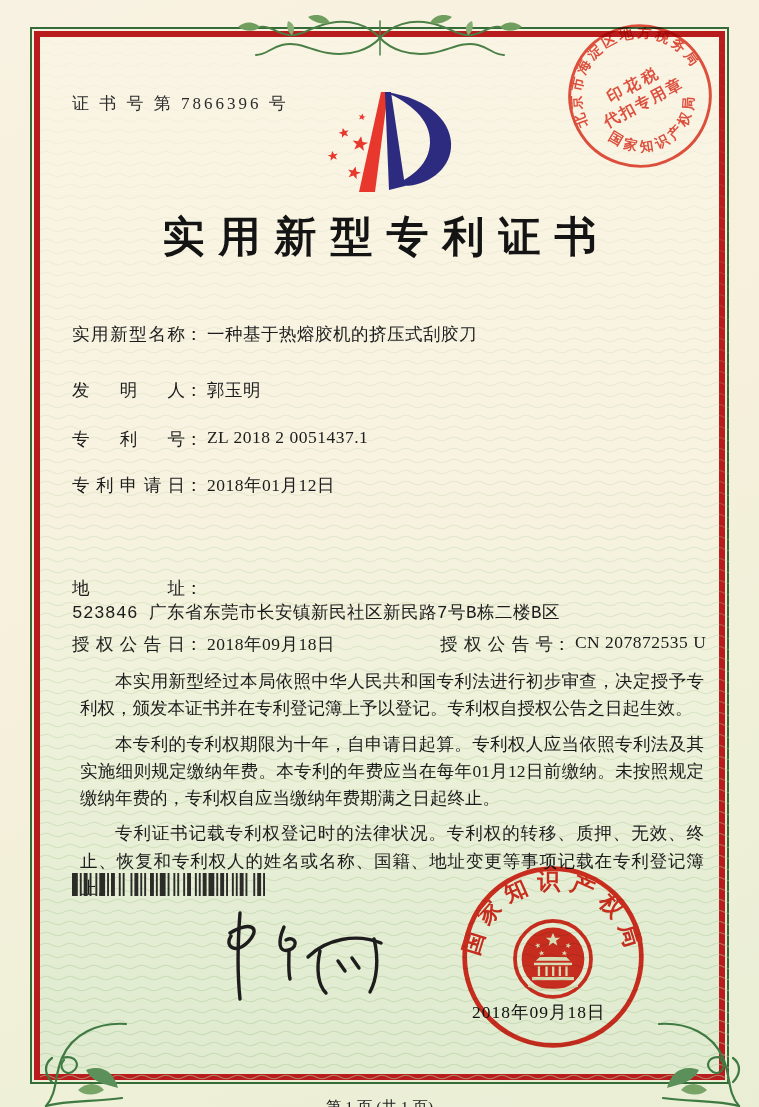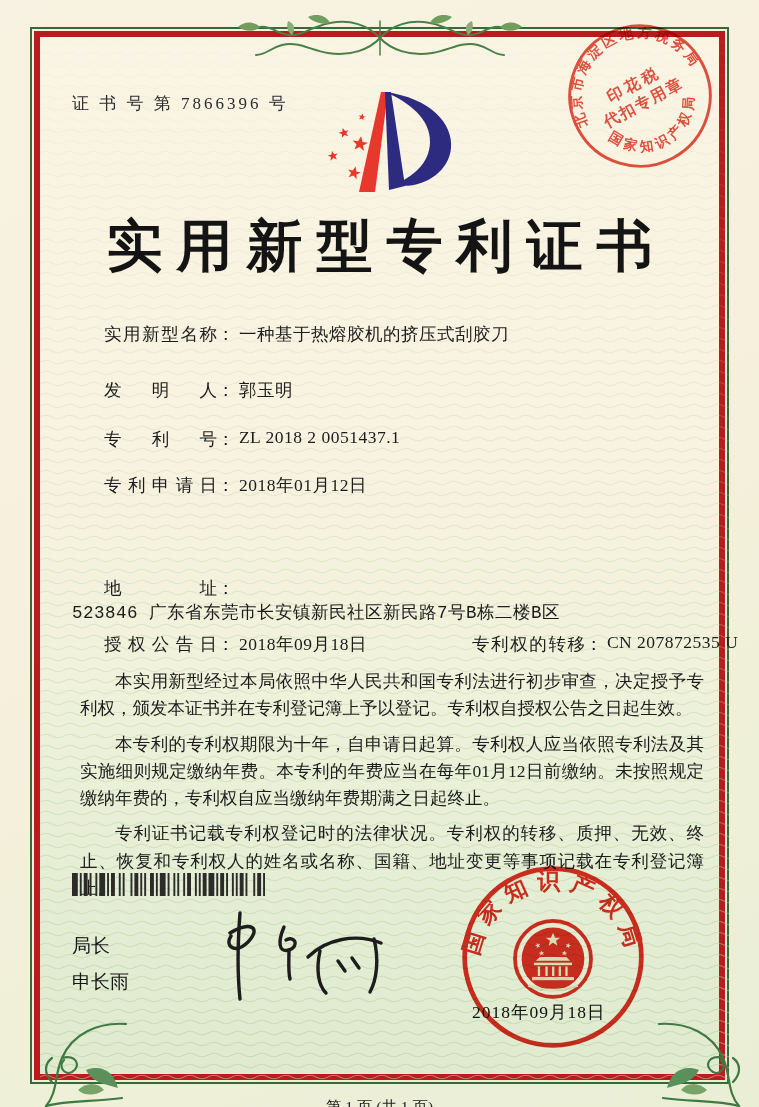--- a/index.html
+++ b/index.html
@@ -10,23 +10,23 @@
   }
   .frame{position:absolute;left:30px;top:27px;width:695px;height:1053px;border:2px solid #346b39;}
   .frame-inner{position:absolute;inset:2px;border:6px solid #b91c1c;}
   .inner-bg{position:absolute;inset:0;
     background:linear-gradient(to bottom,#faf4e4 0%,#f8f2e0 42%,#f0f2db 62%,#e5eed4 82%,#dfeacf 100%);}
   #guilloche{position:absolute;left:0;top:0;}
   .content{position:absolute;inset:0;}
   .cert-no{position:absolute;left:32px;top:55px;font-size:17px;letter-spacing:3px;color:#2b2b2b;}
   .logo{position:absolute;left:261px;top:43px;}
   .title{position:absolute;left:0;top:172px;width:100%;text-align:center;
-    font-size:56px;font-weight:bold;letter-spacing:14px;text-indent:14px;color:#141414;}
+    font-size:42px;font-weight:bold;letter-spacing:14px;text-indent:14px;color:#141414;}
   .fieldrow{position:absolute;left:32px;font-size:17.5px;color:#1c1c1c;}
-  .flabel{display:inline-block;width:113px;text-align:justify;text-align-last:justify;vertical-align:top;margin-left:32px;}
+  .flabel{display:inline-block;width:113px;text-align:justify;text-align-last:justify;vertical-align:top;}
   .fcolon{display:inline-block;vertical-align:top;}
   .fvalue{display:inline-block;vertical-align:top;letter-spacing:0.5px;}
   .fvalue.wrap{width:508px;line-height:1.55;}
   .grant-no-pair{position:absolute;left:368px;top:0;white-space:nowrap;}
   .body-text{position:absolute;left:32px;top:623px;width:640px;font-size:17.5px;
     line-height:1.56;text-align:justify;color:#1c1c1c;}
   .body-text p{margin:8px;text-indent:2em;}
   .barcode{position:absolute;left:32px;top:836px;}
   .director{position:absolute;left:32px;top:896px;font-size:19px;color:#161616;
     font-family:"Liberation Sans","DejaVu Sans",sans-serif;}
@@ -227,21 +227,21 @@
 
       <div class="fieldrow" style="top:539px;font-family:Liberation Mono, monospace;">
         <span class="flabel">地址</span><span class="fcolon">：</span>
         <span class="fvalue wrap">523846 广东省东莞市长安镇新民社区新民路7号B栋二楼B区</span>
       </div>
 
       <div class="fieldrow" style="top:595px;width:660px;">
         <span class="flabel">授权公告日</span><span class="fcolon">：</span>
         <span class="fvalue">2018年09月18日</span>
         <span class="grant-no-pair">
-          <span class="flabel">专利权的转移</span><span class="fcolon">：</span>
+          <span class="flabel">授权公告号</span><span class="fcolon">：</span>
           <span class="fvalue">CN 207872535 U</span>
         </span>
       </div>
 
       <div class="body-text">
         <p>本实用新型经过本局依照中华人民共和国专利法进行初步审查，决定授予专利权，颁发本证书并在专利登记簿上予以登记。专利权自授权公告之日起生效。</p>
         <p>本专利的专利权期限为十年，自申请日起算。专利权人应当依照专利法及其实施细则规定缴纳年费。本专利的年费应当在每年01月12日前缴纳。未按照规定缴纳年费的，专利权自应当缴纳年费期满之日起终止。</p>
         <p>专利证书记载专利权登记时的法律状况。专利权的转移、质押、无效、终止、恢复和专利权人的姓名或名称、国籍、地址变更等事项记载在专利登记簿上。</p>
       </div>
 
@@ -277,24 +277,20 @@
           <rect x="154.1" y="0" width="1.9" height="23" fill="#2b2b28"></rect>
           <rect x="159.9" y="0" width="1.9" height="23" fill="#2b2b28"></rect>
           <rect x="163.8" y="0" width="1.9" height="23" fill="#2b2b28"></rect>
           <rect x="167.7" y="0" width="3.9" height="23" fill="#2b2b28"></rect>
           <rect x="173.5" y="0" width="1.9" height="23" fill="#2b2b28"></rect>
           <rect x="181.3" y="0" width="1.9" height="23" fill="#2b2b28"></rect>
           <rect x="185.2" y="0" width="3.9" height="23" fill="#2b2b28"></rect>
           <rect x="191.1" y="0" width="1.9" height="23" fill="#2b2b28"></rect>
         </svg>
 
-      <div class="director">
-        <div>局长</div>
-        <div>申长雨</div>
-      </div>
 
       <svg class="signature" width="220" height="115" viewBox="0 0 220 115">
         <g fill="none" stroke="#1d1d1d" stroke-width="3.4" stroke-linecap="round">
           <path d="M52,34 C72,22 84,28 70,43 C58,55 46,48 53,37"></path>
           <path d="M62,14 C60,40 59,72 62,100"></path>
           <path d="M106,28 C100,42 100,54 111,51 C121,48 118,36 108,41"></path>
           <path d="M111,51 C111,62 110,72 112,80"></path>
           <path d="M130,58 C148,40 178,34 203,44"></path>
           <path d="M142,52 C138,70 140,86 148,94"></path>
           <path d="M196,40 C201,60 199,80 192,93"></path>

